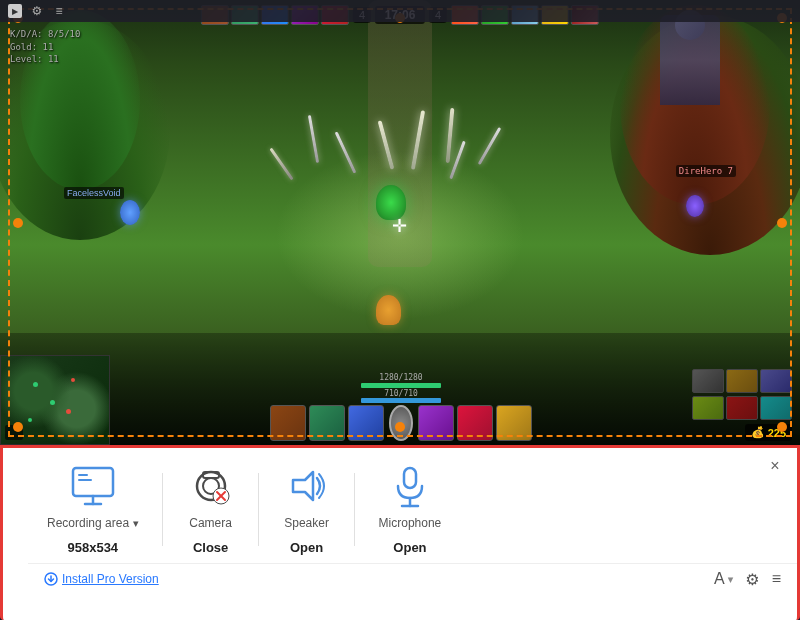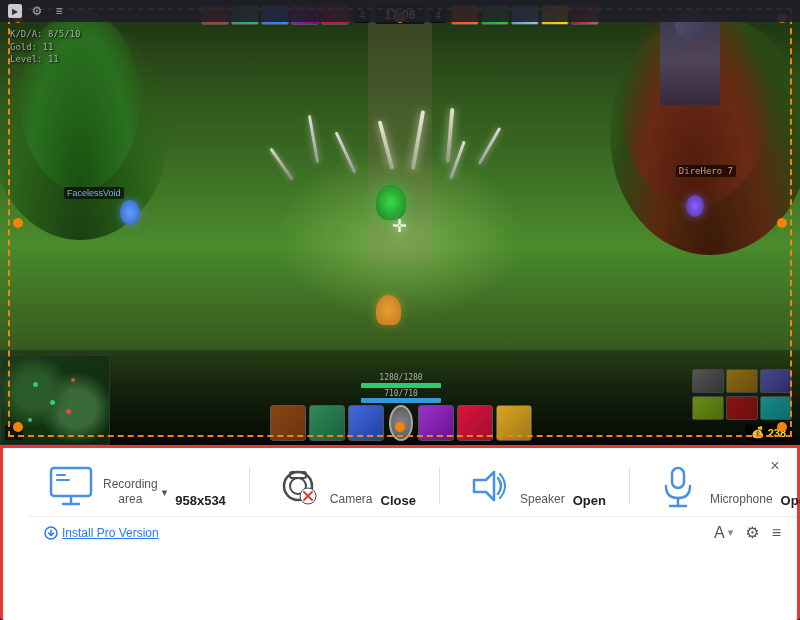--- a/index.html
+++ b/index.html
@@ -102,21 +102,21 @@
       padding: 2px 6px;
       border-radius: 3px;
     }
 
     
     .game-bottombar {
       position: absolute;
       bottom: 0;
       left: 0;
       right: 0;
-      height: 95px;
+      height: 112px;
       background: linear-gradient(180deg, rgba(0,0,0,0.3) 0%, rgba(0,0,0,0.8) 100%);
       display: flex;
       align-items: flex-end;
     }
 
     .minimap {
       width: 110px;
       height: 90px;
       background: linear-gradient(135deg, #0a1a0a 0%, #1a2a1a 30%, #0a1a0a 100%);
       border: 1px solid #333;
@@ -238,22 +238,22 @@
 
     .panel-controls {
       display: flex;
       align-items: center;
       padding: 16px 20px 8px 20px;
       gap: 0;
     }
 
     .control-item {
       display: flex;
-      flex-direction: row;
-      align-items: flex-end;
+      flex-direction: column;
+      align-items: center;
       gap: 8px;
       padding: 0 24px;
       cursor: pointer;
       position: relative;
     }
 
     .control-item:not(:last-child)::after {
       content: '';
       position: absolute;
       right: 0;
@@ -465,21 +465,21 @@
         <div class="item-icon ii3"></div>
       </div>
       <div style="display:flex;gap:2px;">
         <div class="item-icon ii4"></div>
         <div class="item-icon ii5"></div>
         <div class="item-icon ii6"></div>
       </div>
 
       <div style="background:rgba(0,0,0,0.7);color:#ffd700;font-size:11px;font-weight:bold;padding:2px 6px;border-radius:3px;margin-top:4px;display:flex;align-items:center;gap:3px;">
         <span style="color:#ffd700;">💰</span>
-        <span>238</span>
+        <span>225</span>
       </div>
     </div>
   </div>
 
   <div class="window-titlebar">
     <div class="title-icon">▶</div>
     <div class="title-gear">⚙</div>
     <div class="title-menu">≡</div>
   </div>
 

